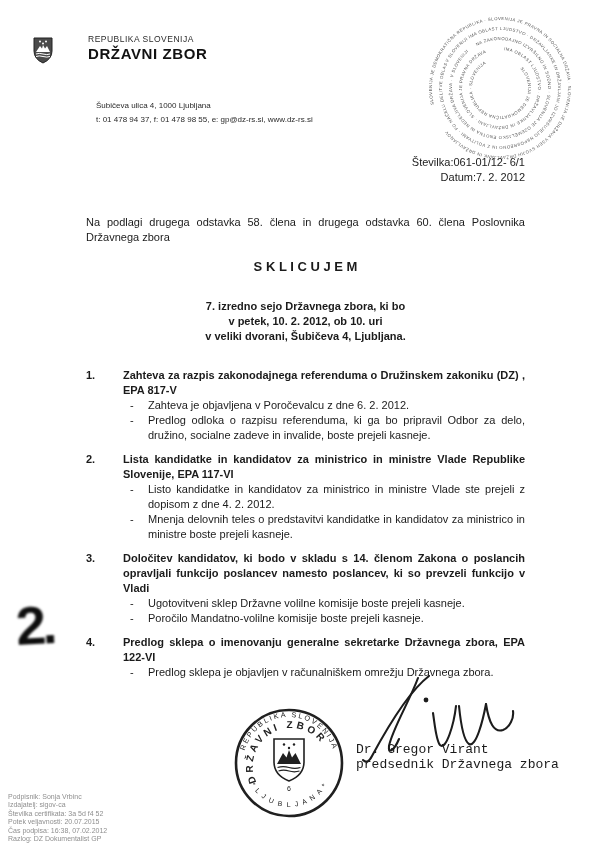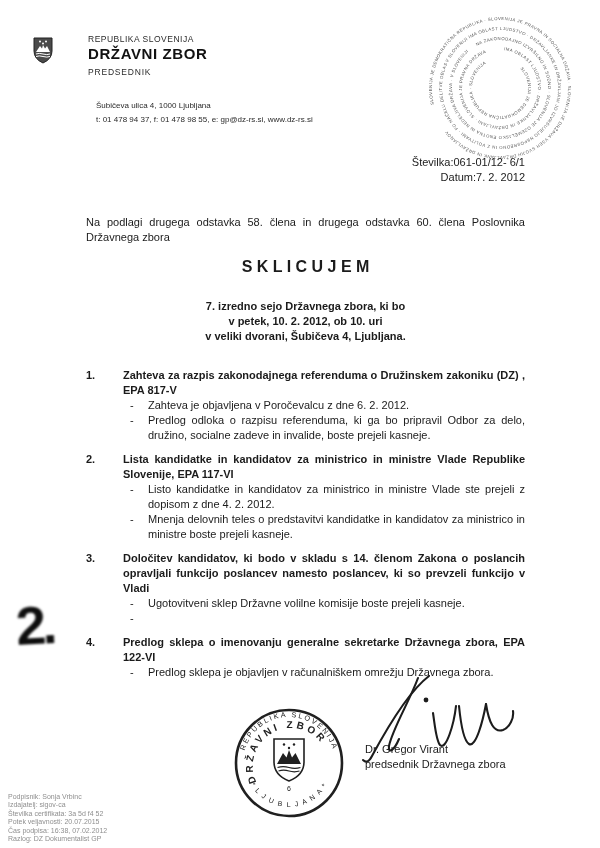--- a/index.html
+++ b/index.html
@@ -17,41 +17,41 @@
   .lh-role { font-size:8.5px; letter-spacing:.8px; margin-top:5px; color:#2a2a2a; }
   .lh-addr { position:absolute; left:96px; top:99px; font-size:8px; line-height:14px; color:#2a2a2a; white-space:nowrap; }
   
   .spiral-stamp { position:absolute; left:420px; top:8px; opacity:.88; }
   .spiral-stamp text { fill:#3c3c3c; font-family:"Liberation Sans", sans-serif; font-size:4.3px; letter-spacing:.45px; }
   
   .content { position:absolute; left:86px; top:155px; width:439px; font-size:11px; line-height:15px; }
   .ref-line { white-space:nowrap;text-align:right; }
   .ref-label { display:inline-block; width:55px; }
   .legal { margin-top:30px; text-align:justify; }
-  .convene { margin-top:14px; text-align:center; font-weight:bold; font-size:16px; }
+  .convene { margin-top:14px; text-align:center; font-weight:bold; font-size:13px; }
   .session { margin-top:25px; text-align:center; font-weight:bold; }
   .agenda-head { margin-top:17px; font-weight:bold; }
   .agenda { margin-top:24px; }
   .item { margin-bottom:9px; }
   .item-title-row { display:flex; }
   .item-num { width:37px; font-weight:bold; flex:none; }
   .item-title { flex:1; font-weight:bold; text-align:justify; }
   .bullet-row { display:flex; padding-left:44px; }
   .bullet-dash { width:18px; flex:none; }
   .bullet-text { flex:1; text-align:justify; }
   
   .hand-mark {
     position:absolute; left:16px; top:594px; font-size:54px; font-weight:bold;
     color:#0d0d0d; filter:blur(1.2px); transform:rotate(-3deg); letter-spacing:-4px;
   }
   
   .seal { position:absolute; left:228px; top:702px; }
   .seal text { fill:#202020; font-family:"Liberation Sans", sans-serif; }
   .signature-svg { position:absolute; left:352px; top:668px; }
-  .signer { position:absolute; left:365px; top:742px; font-size:11px; line-height:15px; }
+  .signer { position:absolute; left:356px; top:742px; font-size:13px; line-height:15px;font-family:Liberation Mono, monospace; }
   
   .meta { position:absolute; left:8px; top:793px; font-size:7px; line-height:8.4px; color:#8f8f8f; }
 </style>
 </head>
 <body>
 
 <div class="page">
 
   <div class="letterhead">
     <svg class="coat" width="22" height="27" viewBox="0 0 22 27">
@@ -59,21 +59,20 @@
       <path d="M4 15 L8 9 L10 11.5 L11 8 L13 11.5 L15 9 L18 15 Z" fill="#fff"></path>
       <path d="M4 17 Q7 15.8 11 17 Q15 18.2 18 17" stroke="#fff" stroke-width="1" fill="none"></path>
       <path d="M4 19.5 Q7 18.3 11 19.5 Q15 20.7 18 19.5" stroke="#fff" stroke-width="1" fill="none"></path>
       <circle cx="8" cy="4.5" r="1" fill="#fff"></circle>
         <circle cx="14" cy="4.5" r="1" fill="#fff"></circle>
         <circle cx="11" cy="6.5" r="1" fill="#fff"></circle>
     </svg>
     <div class="lh-text">
       <div class="lh-country">REPUBLIKA SLOVENIJA</div>
       <div class="lh-org">DRŽAVNI ZBOR</div>
-      <div class="lh-role">PREDSEDNIK</div>
     </div>
   </div>
   <div class="lh-addr">
     <div>Šubičeva ulica 4, 1000 Ljubljana</div>
     <div>t: 01 478 94 37, f: 01 478 98 55, e: gp@dz-rs.si, www.dz-rs.si</div>
   </div>
 
   <svg class="spiral-stamp" width="160" height="154" viewBox="0 0 160 154">
     <defs>
       <path id="ring0" d="M12,80 A68,68 0 1 1 148,80 A68,68 0 1 1 12,80"></path>
@@ -146,20 +145,21 @@
         <div class="item-title-row">
           <span class="item-num">3.</span>
           <span class="item-title">Določitev kandidatov, ki bodo v skladu s 14. členom Zakona o poslancih opravljali funkcijo poslancev namesto poslancev, ki so prevzeli funkcijo v Vladi</span>
         </div>
         <div class="bullet-row">
           <span class="bullet-dash">-</span>
           <span class="bullet-text">Ugotovitveni sklep Državne volilne komisije boste prejeli kasneje.</span>
         </div>
         <div class="bullet-row">
           <span class="bullet-dash">-</span>
+          <span class="bullet-text">Poročilo Mandatno-volilne komisije boste prejeli kasneje.</span>
         </div>
       </div>
 
       <div class="item">
         <div class="item-title-row">
           <span class="item-num">4.</span>
           <span class="item-title">Predlog  sklepa o imenovanju generalne sekretarke Državnega zbora, EPA 122-VI</span>
         </div>
         <div class="bullet-row">
           <span class="bullet-dash">-</span>

